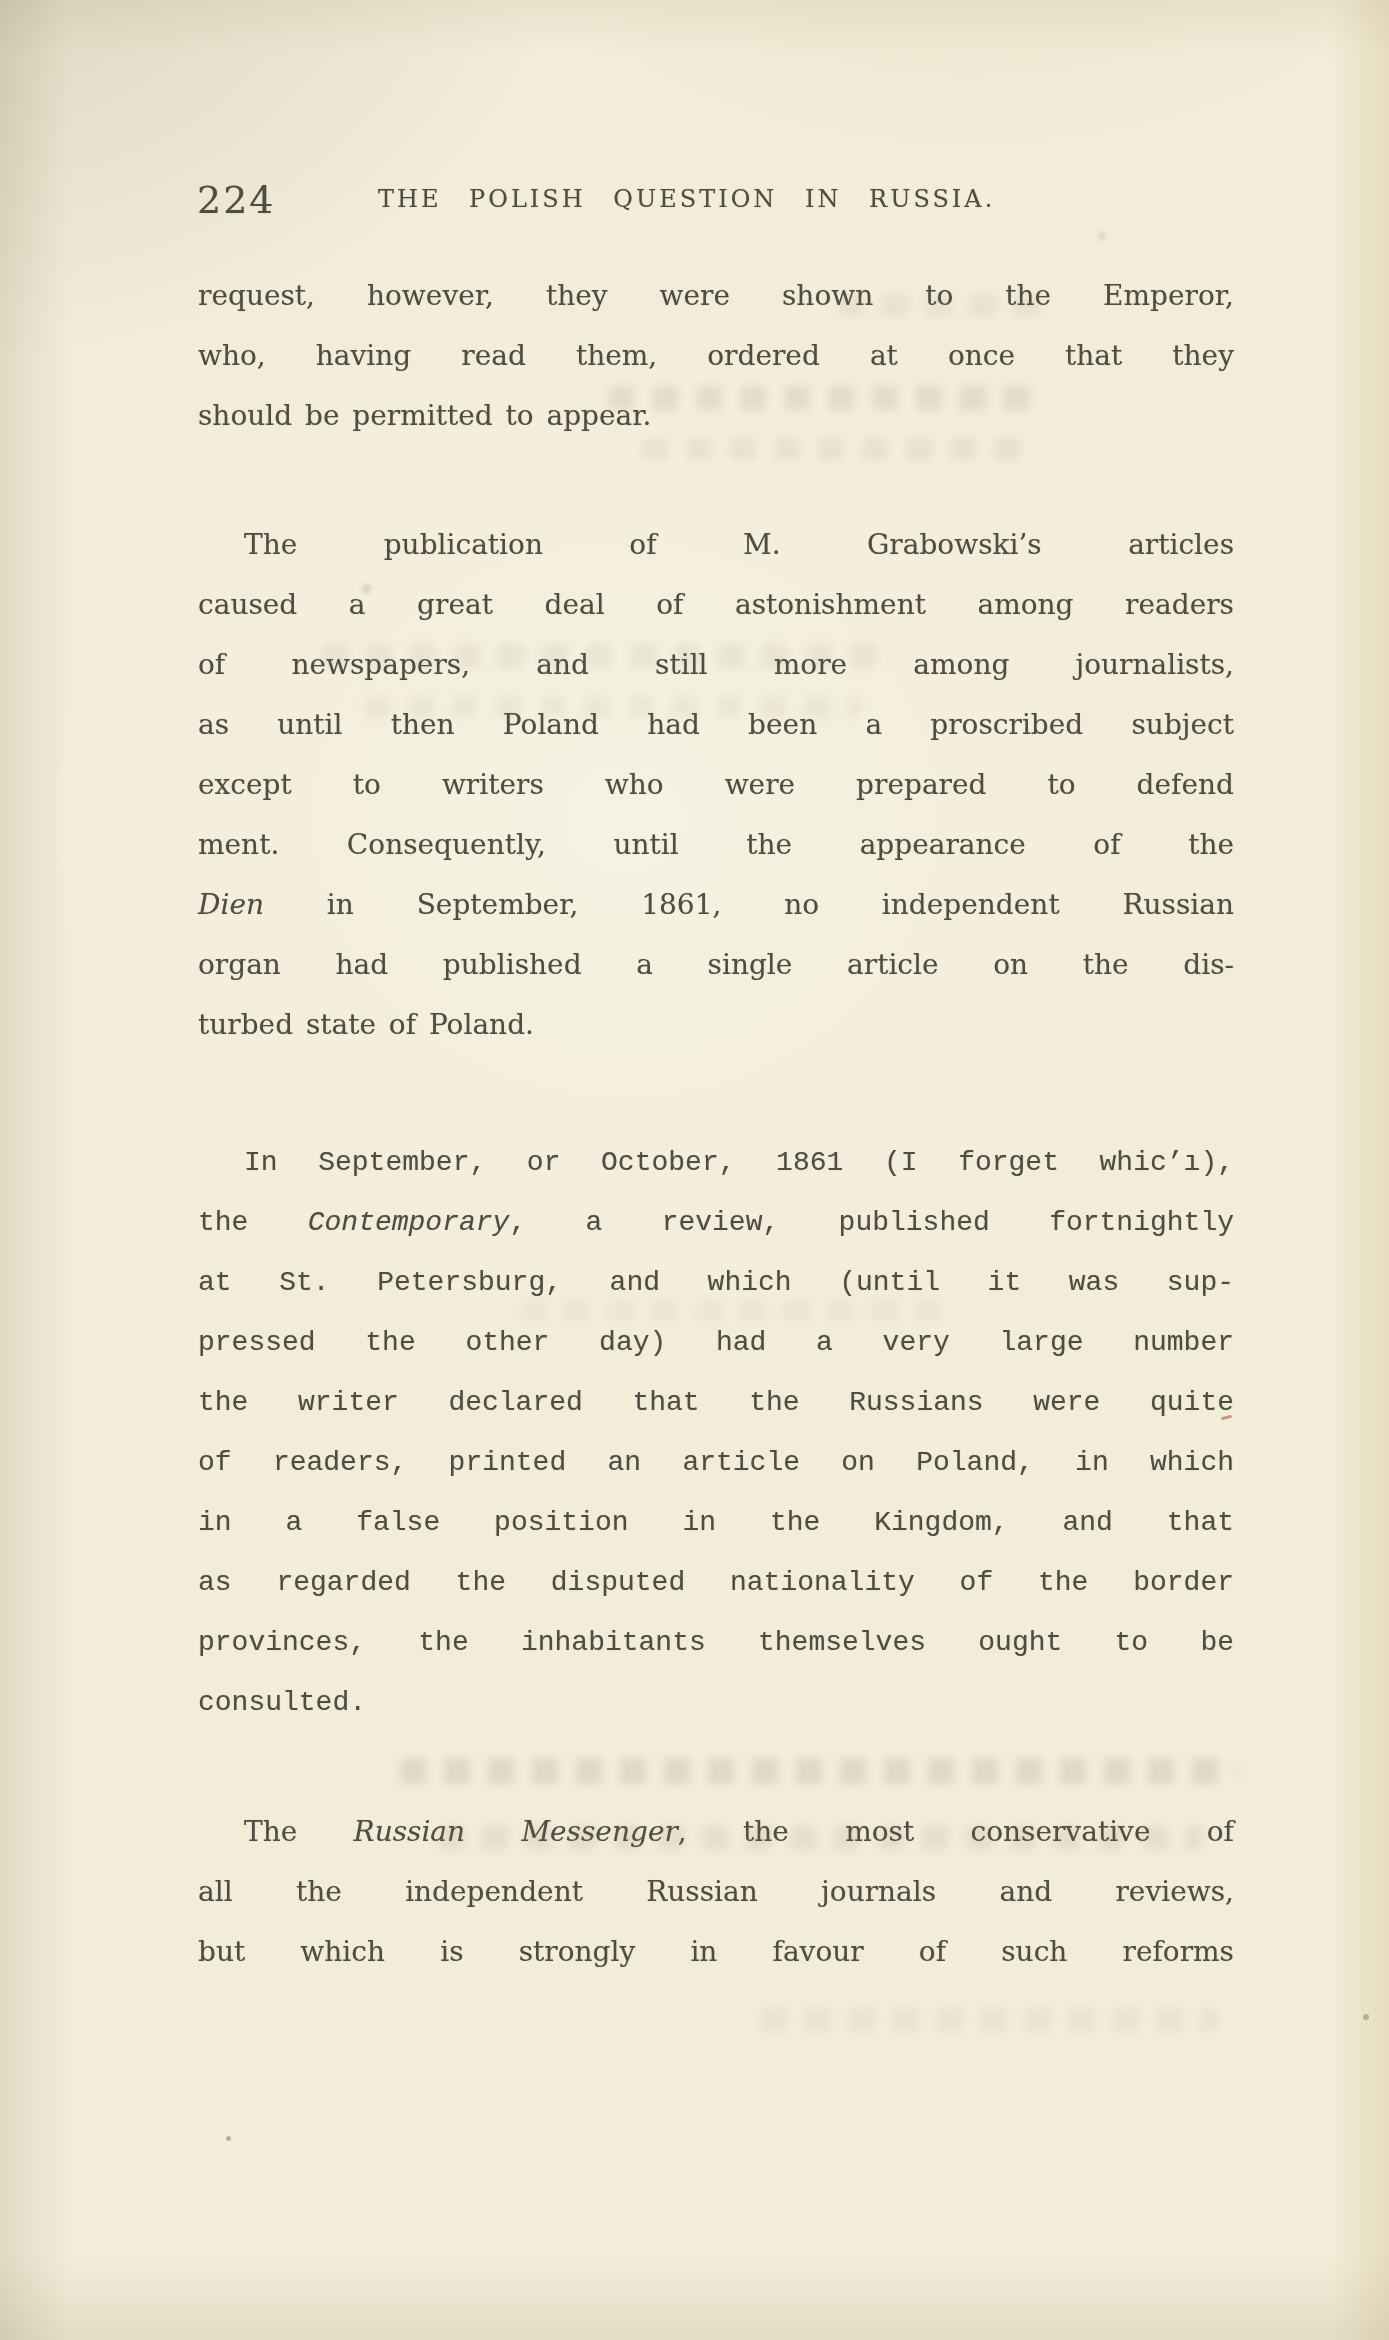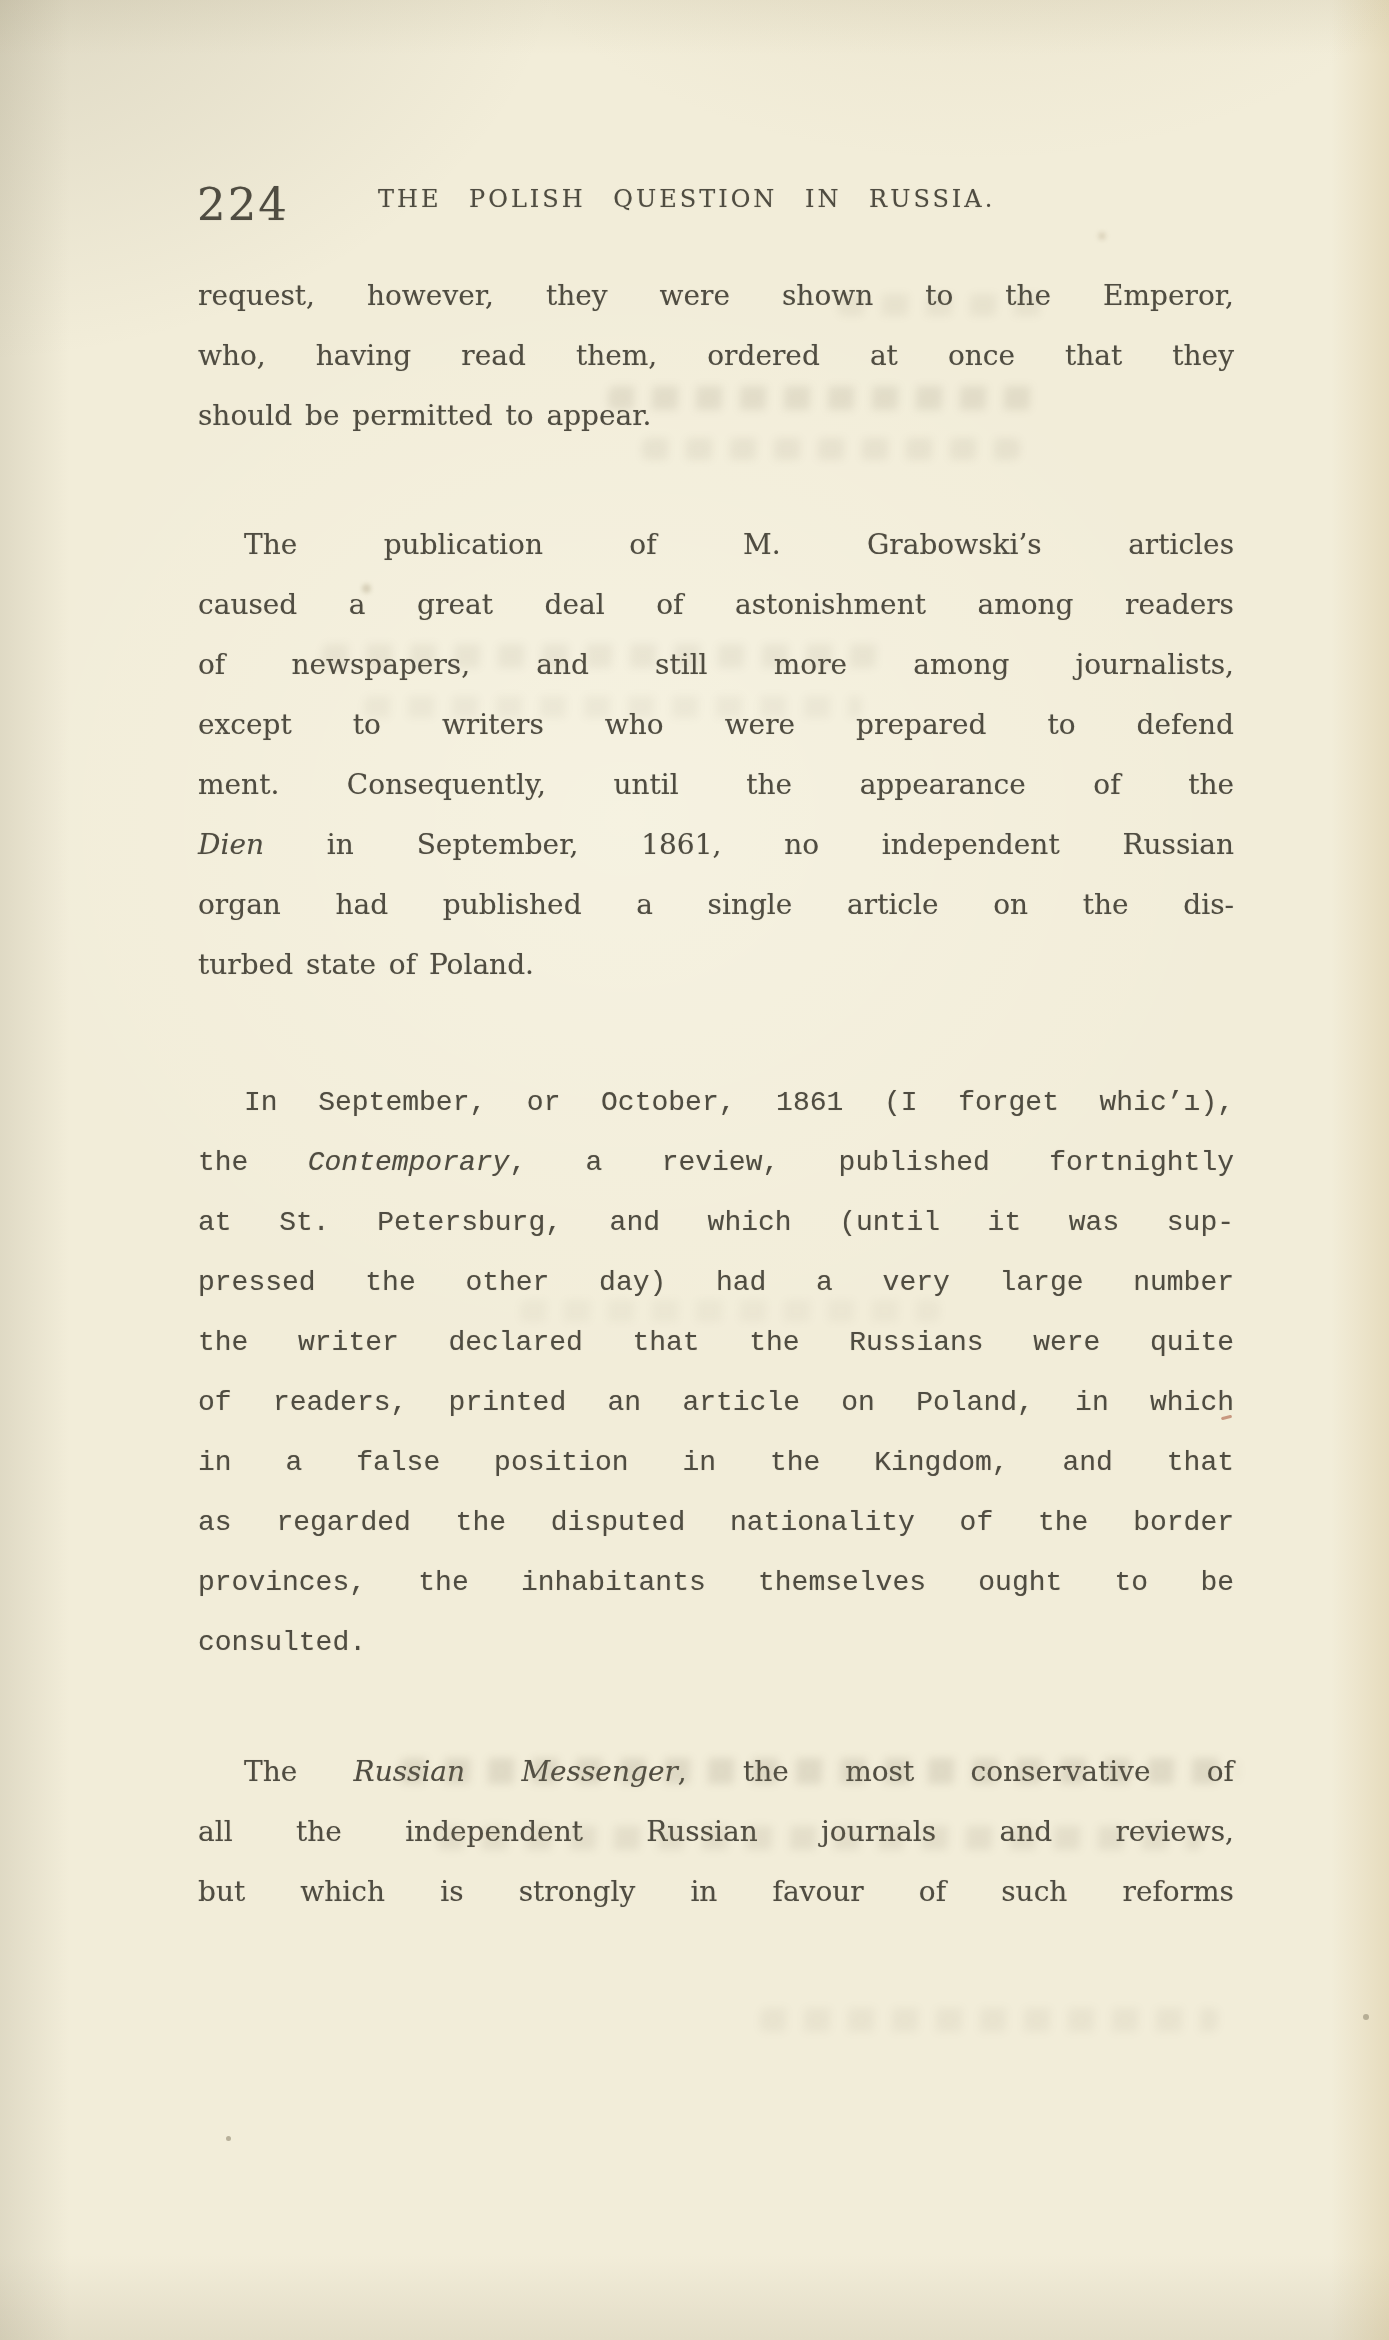--- a/index.html
+++ b/index.html
@@ -16,21 +16,21 @@
       linear-gradient(0deg, rgba(140,128,95,0.15), rgba(140,128,95,0) 85px),
       linear-gradient(180deg, rgba(150,138,100,0.10), rgba(150,138,100,0) 55px),
       radial-gradient(ellipse 900px 800px at 45% 35%, rgba(255,255,246,0.28), rgba(255,255,246,0) 70%),
       #f2edd9;
     color:#4f4c41;
   }
   
   .runhead{position:absolute;top:178px;left:0;width:100%;height:46px;}
   .pagenum{
     position:absolute;left:197px;top:0;
-    font-size:45px;letter-spacing:2px;
+    font-size:38px;letter-spacing:2px;
     text-shadow:0 0 1px rgba(79,76,65,.35);
   }
   .runtitle{
     position:absolute;left:378px;top:7px;
     font-size:24px;letter-spacing:3px;word-spacing:17px;
     text-shadow:0 0 1px rgba(79,76,65,.35);
     white-space:nowrap;
   }
   
   .textblock{
@@ -82,20 +82,21 @@
   <div class="textblock" id="page-body">
       <div class="para">
         <div class="tline"><span>request, however, they were shown to the Emperor,</span></div>
         <div class="tline"><span>who, having read them, ordered at once that they</span></div>
         <div class="tline endleft"><span>should be permitted to appear.</span></div>
       </div>
       <div class="para indent">
         <div class="tline"><span>The publication of M. Grabowski’s articles</span></div>
         <div class="tline"><span>caused a great deal of astonishment among readers</span></div>
         <div class="tline"><span>of newspapers, and still more among journalists,</span></div>
+        <div class="tline"><span>as until then Poland had been a proscribed subject</span></div>
         <div class="tline"><span>except to writers who were prepared to defend</span></div>
         <div class="tline"><span>ment. Consequently, until the appearance of the</span></div>
         <div class="tline"><span class="it">Dien</span><span> in September, 1861, no independent Russian</span></div>
         <div class="tline"><span>organ had published a single article on the dis-</span></div>
         <div class="tline endleft"><span>turbed state of Poland.</span></div>
       </div>
       <div class="para indent">
         <div class="tline"><span>In September, or October, 1861 (I forget whic’ı),</span></div>
         <div class="tline"><span>the </span><span class="it">Contemporary</span><span>, a review, published fortnightly</span></div>
         <div class="tline"><span>at St. Petersburg, and which (until it was sup-</span></div>

